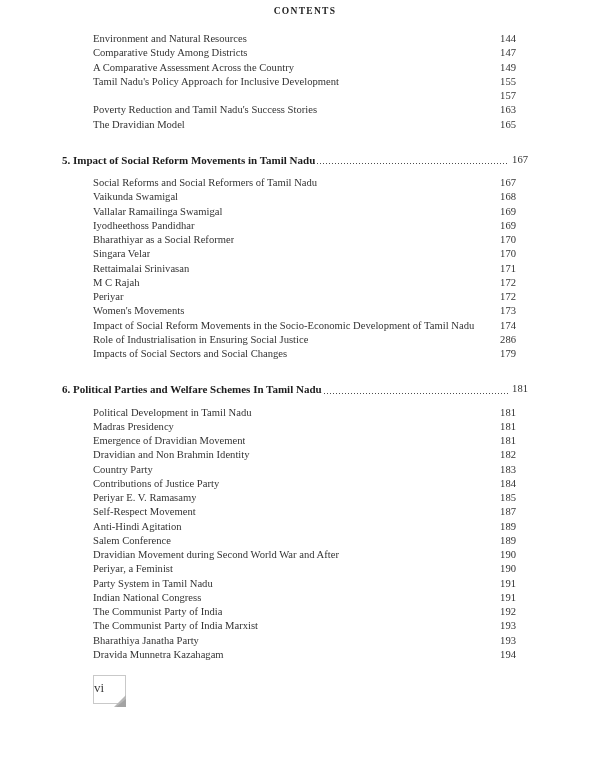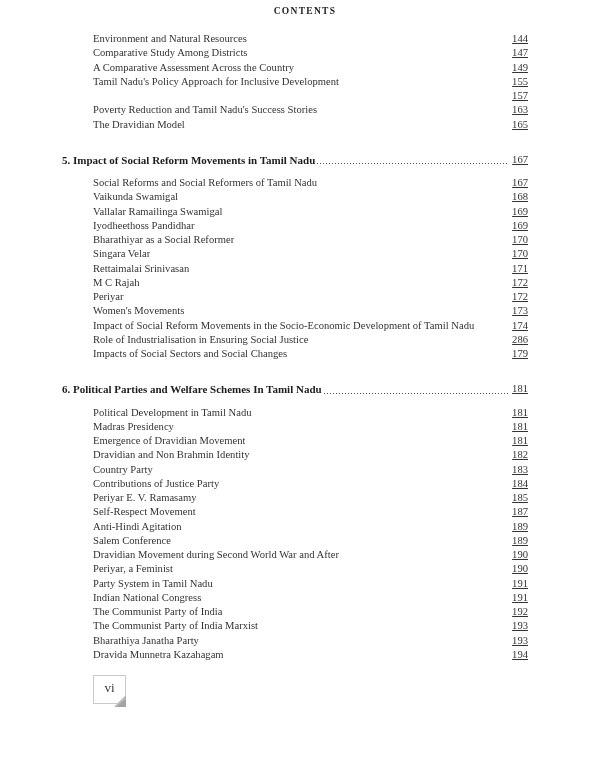--- a/index.html
+++ b/index.html
@@ -38,21 +38,21 @@
     align-items: flex-end;
     line-height: 14.25px;
     font-size: 10.6px;
     white-space: nowrap;
   }
   .row .label {
     overflow: hidden;
   }
   .row.item {
     margin-left: 31px;
-    margin-right: 0;
+    margin-right: 12px;
     color: #333333;
   }
   .row.item .spacer {
     flex: 1;
     min-width: 6px;
   }
   .row.section {
     margin-top: 21px;
     margin-bottom: 9px;
     font-weight: bold;
@@ -66,38 +66,36 @@
     margin: 0 3px 3px 2px;
     background-image: repeating-linear-gradient(to right, #4d4d4d 0px, #4d4d4d 1px, transparent 1px, transparent 3px);
   }
   .row.section .num {
     font-weight: normal;
     font-size: 10.6px;
     color: #333333;
   }
   .num {
     white-space: nowrap;
-    text-decoration: underline;
   }
   .page-tab {
     position: absolute;
     left: 93px;
     top: 675px;
     width: 31px;
     height: 27px;
     border: 1px solid #c9c9c9;
     background: #ffffff;
     box-sizing: content-box;
   }
   .page-tab .tab-label {
     position: absolute;
     top: 4px;
     left: 0;
     width: 100%;
-    text-align: center;
     font-size: 13px;
     color: #3a3a3a;
   }
   .page-tab .fold {
     position: absolute;
     right: -2px;
     bottom: -5px;
     width: 14px;
     height: 14px;
   }

